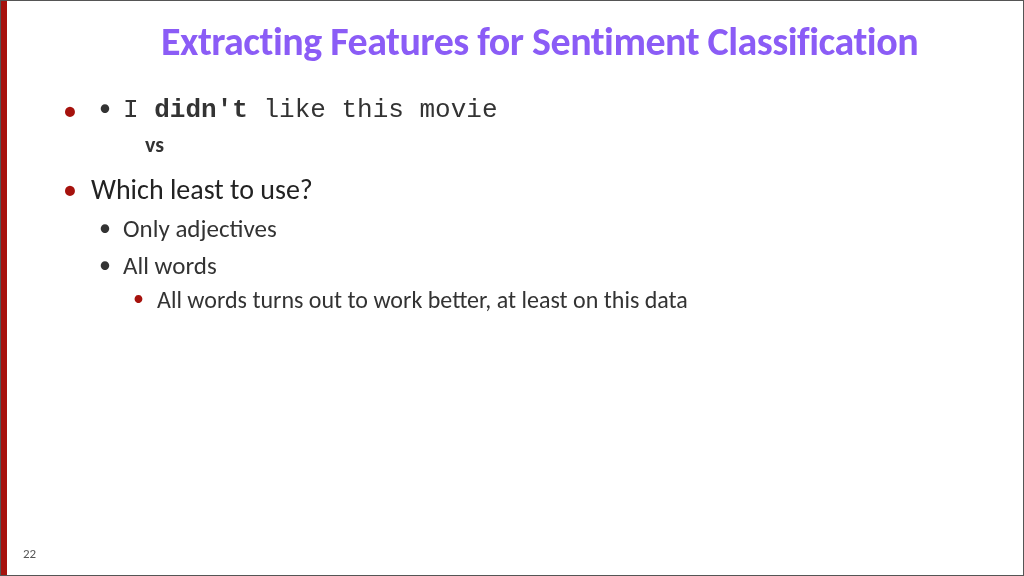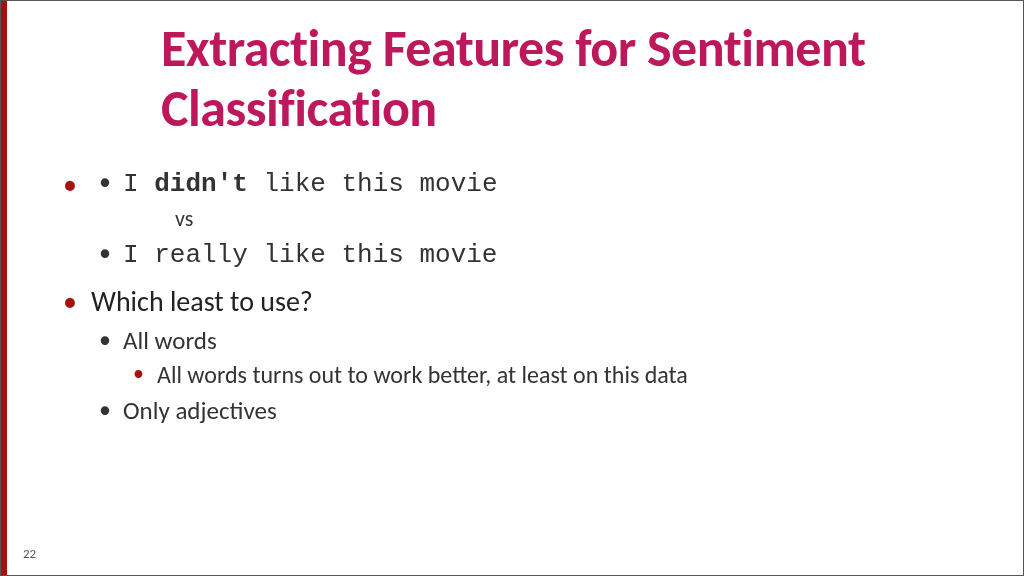--- a/index.html
+++ b/index.html
@@ -15,23 +15,23 @@
     left: 0; top: 0;
     width: 6px; height: 100%;
     background: #a6120d;
   }
   .slide {
     padding: 18px 40px 0 60px;
     height: 100%;
     position: relative;
   }
   .title {
-    font-size: 52px;
+    font-size: 40px;
     font-weight: 700;
-    color: #be185d;
+    color: #8b5cf6;
     line-height: 1.15;
     margin-left: 100px;
     margin-bottom: 28px;
     letter-spacing: -0.5px;
   }
   ul { list-style: none; }
   .lvl1 > li {
     font-size: 28px;
     color: #222;
     margin-bottom: 14px;
@@ -73,21 +73,21 @@
   .lvl3 > li::before {
     content: "•";
     position: absolute;
     left: 10px;
     top: 0;
     color: #a6120d;
     font-size: 22px;
   }
   .mono { font-family: "Courier New", Courier, monospace; font-size: 26px; color: #333; }
   .mono b { font-weight: 700; }
-  .vs { font-size: 22px; color: #333; margin-left: 52px; margin-top: 2px; margin-bottom: 2px; }
+  .vs { font-size: 22px; color: #333; margin-left: 22px; margin-top: 2px; margin-bottom: 2px; font-weight: bold; }
   .page-num {
     position: absolute;
     left: 22px;
     bottom: 14px;
     font-size: 13px;
     color: #555;
   }
 </style>
 </head>
 <body>
@@ -101,37 +101,34 @@
     <li>
       <ul class="lvl2">
         <li class="bulleted">
           <span class="mono">
             <span>I </span><b>didn't</b><span> like this movie</span>
           </span>
         </li>
         <li>
           <div class="vs">vs</div>
         </li>
-        <li class="bulleted">
-          <span class="mono">I really like this movie</span>
-        </li>
       </ul>
     </li>
     <li>
       <span>Which least to use?</span>
       <ul class="lvl2">
+        <li class="bulleted">
+          <span>Only adjectives</span>
+        </li>
         <li class="bulleted">
           <span>All words</span>
           <ul class="lvl3">
             <li>
               <span>All words turns out to work better, at least on this data</span>
             </li>
           </ul>
-        </li>
-        <li class="bulleted">
-          <span>Only adjectives</span>
         </li>
       </ul>
     </li>
   </ul>
 
   <div class="page-num">22</div>
 </div>
 
 </body></html>

